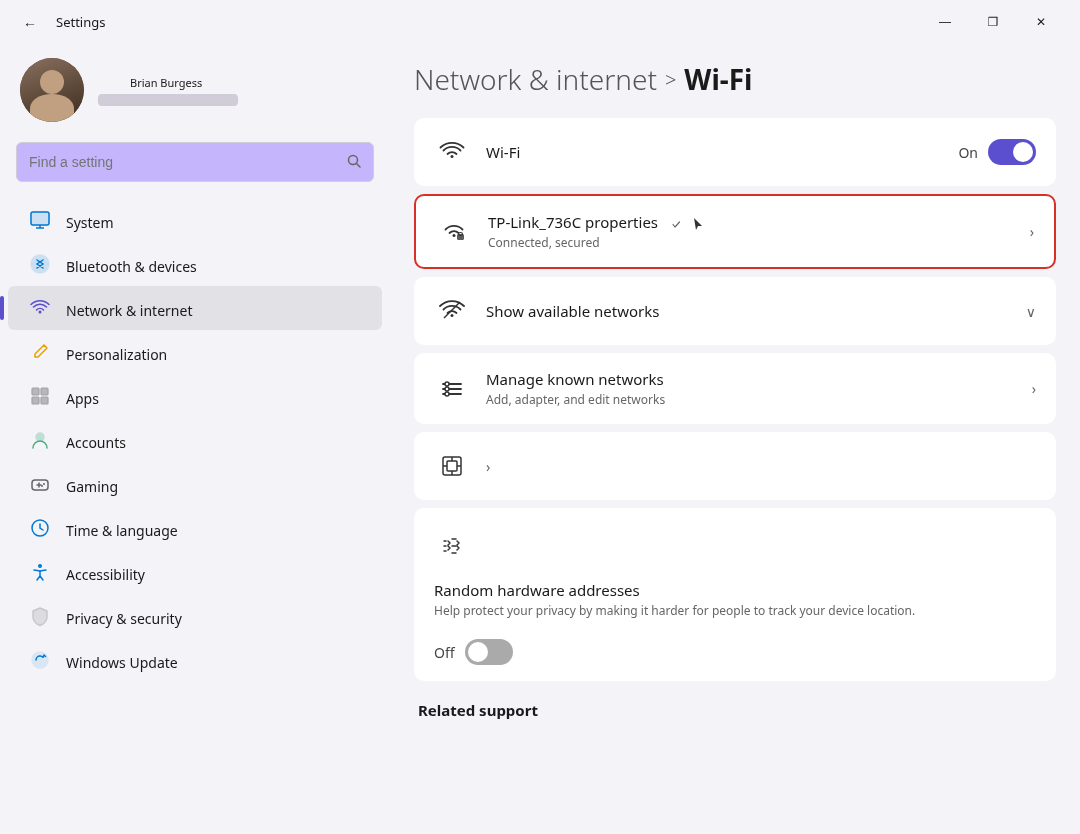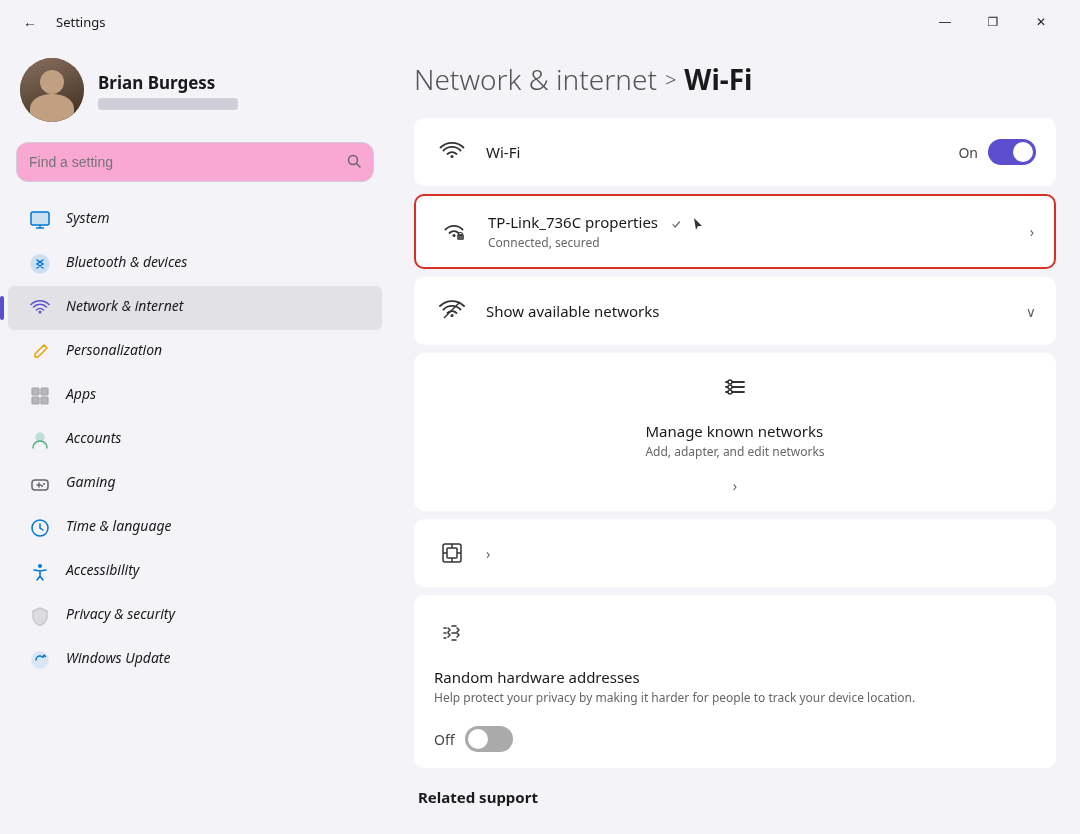--- a/index.html
+++ b/index.html
@@ -113,41 +113,42 @@
       width: 44px; height: 28px;
       border-radius: 50% 50% 0 0;
       background: #c0a080;
     }
     .user-info {
       display: flex;
       flex-direction: column;
       gap: 4px;
     }
     .user-name {
-      font-size: 17px;
-      font-weight: 700;
-      color: #1a1a1a;
+      font-size: 11px;
+      font-weight: 400;
+      color: #1a1a1a;
+      margin-left: 32px;
     }
     .user-email {
       width: 140px;
       height: 12px;
       background: #d0cdd8;
       border-radius: 4px;
     }
 
     
     .search-container {
       padding: 0 16px 16px 16px;
     }
     .search-box {
       width: 100%;
       height: 40px;
-      background: #f9a8d4;
+      background: #c4b5fd;
       border: 1px solid #d0cdd8;
-      border-radius: 12px;
+      border-radius: 6px;
       display: flex;
       align-items: center;
       padding: 0 12px;
       gap: 8px;
     }
     .search-input {
       flex: 1;
       border: none;
       outline: none;
       font-size: 14px;
@@ -155,28 +156,27 @@
       background: transparent;
     }
     .search-icon-svg {
       color: #666;
       font-size: 14px;
     }
 
     
     .nav-item {
       display: flex;
-      align-items: flex-start;
+      align-items: flex-end;
       gap: 14px;
       padding: 10px 20px;
       cursor: pointer;
       border-radius: 6px;
       margin: 0 8px;
       position: relative;
-      font-style: italic;
     }
     .nav-item.active {
       background: rgba(0,0,0,0.07);
     }
     .nav-item.active::before {
       content: '';
       position: absolute;
       left: -8px;
       top: 50%;
       transform: translateY(-50%);
@@ -558,21 +558,21 @@
         <div class="row-text">
           <div class="row-title">Show available networks</div>
         </div>
         <div class="row-right">
           <span class="chevron-down">∨</span>
         </div>
       </div>
     </div>
 
     <div class="card">
-      <div class="setting-row" style="border-bottom:none;flex-direction:column;">
+      <div class="setting-row" style="border-bottom:none;">
         <span class="row-icon">
           <svg width="26" height="26" viewBox="0 0 26 26" fill="none">
             <line x1="4" y1="8" x2="22" y2="8" stroke="#333" stroke-width="1.8" stroke-linecap="round"></line>
             <line x1="4" y1="13" x2="22" y2="13" stroke="#333" stroke-width="1.8" stroke-linecap="round"></line>
             <line x1="4" y1="18" x2="22" y2="18" stroke="#333" stroke-width="1.8" stroke-linecap="round"></line>
             <circle cx="8" cy="8" r="2" fill="white" stroke="#333" stroke-width="1.5"></circle>
             <circle cx="8" cy="13" r="2" fill="white" stroke="#333" stroke-width="1.5"></circle>
             <circle cx="8" cy="18" r="2" fill="white" stroke="#333" stroke-width="1.5"></circle>
           </svg>
         </span>

